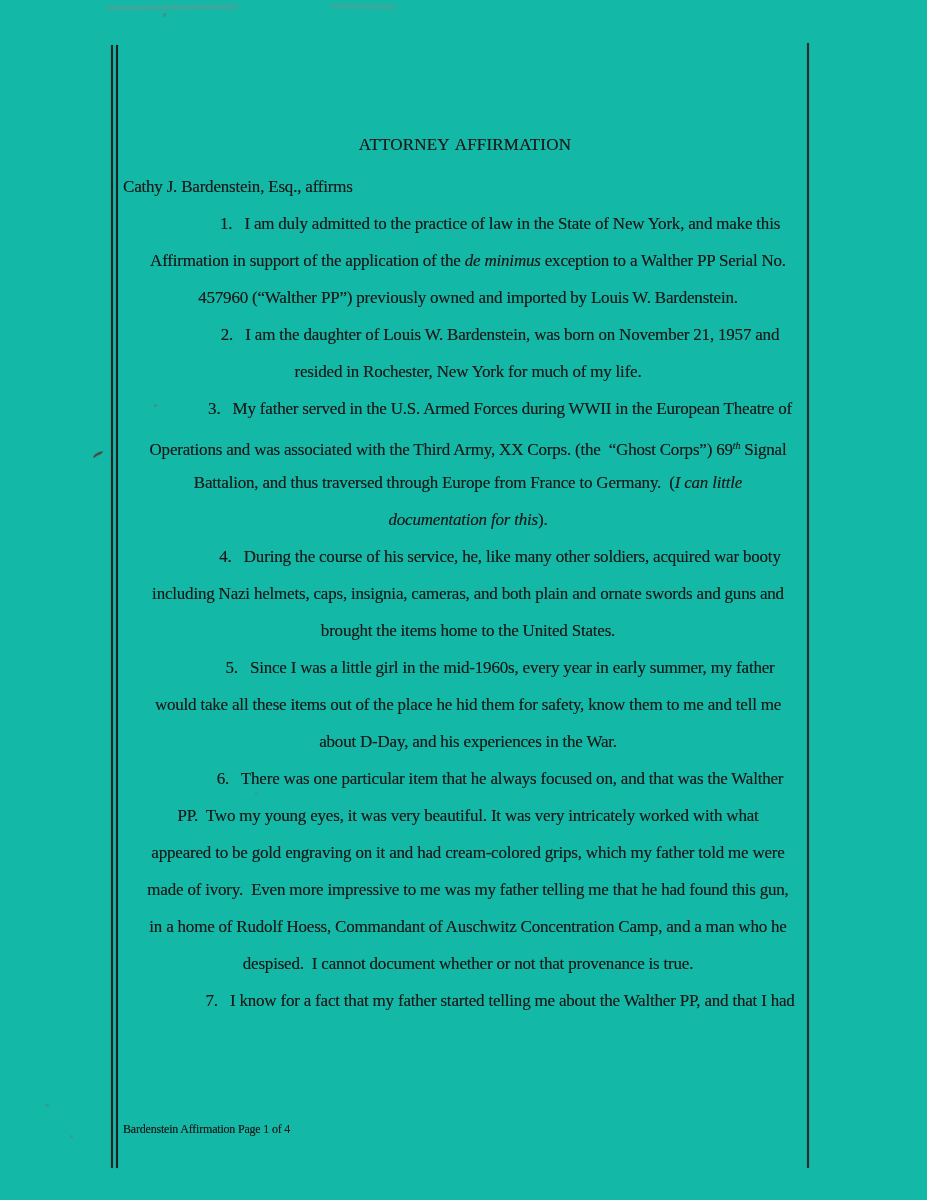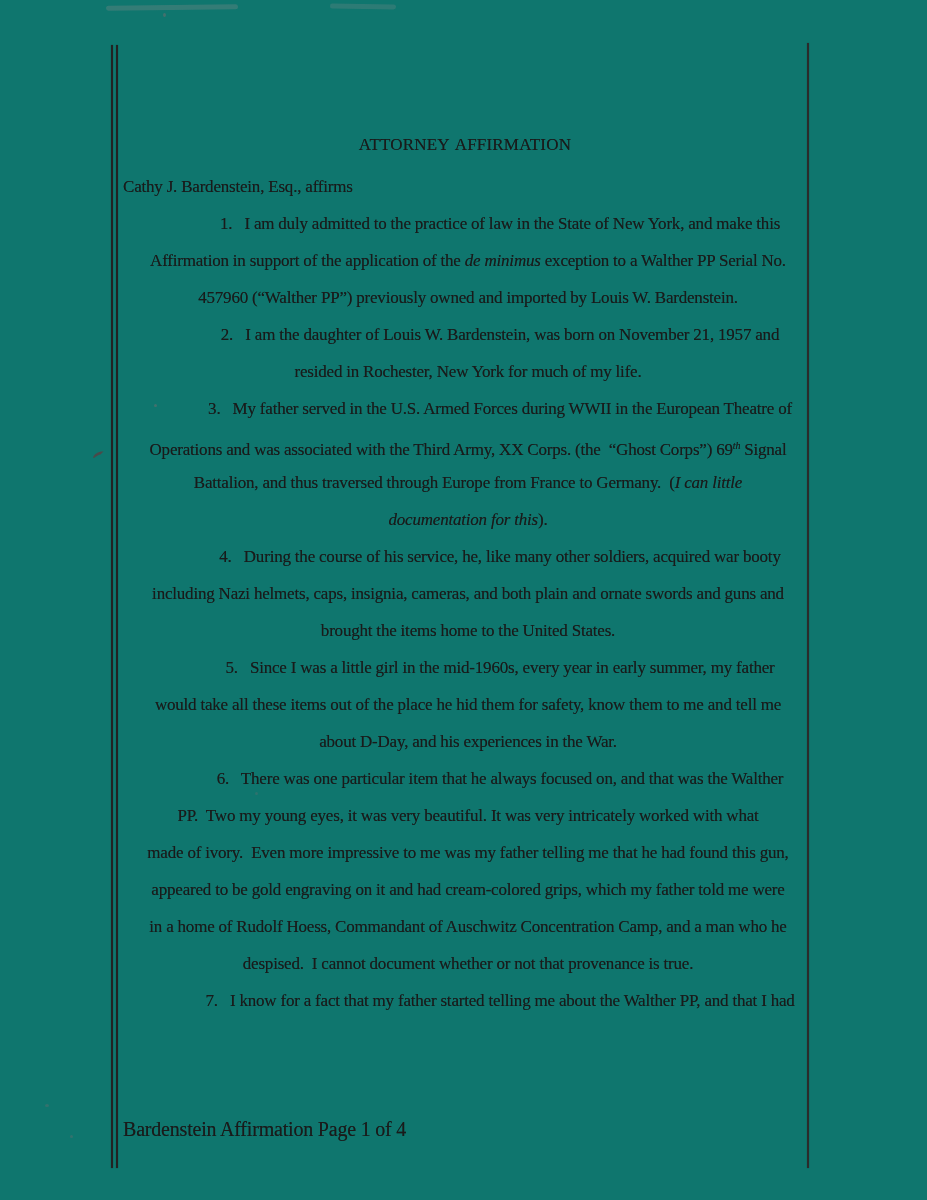--- a/index.html
+++ b/index.html
@@ -4,21 +4,21 @@
 <style>
   html, body {
     margin: 0;
     padding: 0;
     background: #ffffff;
   }
   #page {
     position: relative;
     width: 927px;
     height: 1200px;
-    background: #0f766e;
+    background: #14b8a6;
     overflow: hidden;
     font-family: "Liberation Serif", "DejaVu Serif", serif;
     color: #1a1a1a;
   }
   
   .rule {
     position: absolute;
     background: #222;
   }
   .rule-left-outer { left: 111px; top: 45px; width: 2px; height: 1123px; box-shadow: 0 0 1px rgba(0,0,0,.6); }
@@ -43,21 +43,21 @@
     letter-spacing: 0.2px;
     word-spacing: 2px;
   }
   #affirmant-line { top: 168px; }
   #body { top: 205px; }
   .para .line { display: block; height: 37px; white-space: nowrap; text-align: center; }
   .para .line:first-child { padding-left: 64px; }
   .it { font-style: italic; }
   #page-footer {
     top: 1117px;
-    font-size: 20px;
+    font-size: 12px;
     letter-spacing: -0.2px;
     line-height: 24px;
   }
 
   
   .smudge { position: absolute; background: rgba(140,140,140,0.30); border-radius: 3px; }
   .smudge1 { left: 106px; top: 5px;  width: 132px; height: 5px; transform: rotate(-0.6deg); }
   .smudge2 { left: 330px; top: 4px;  width: 66px;  height: 5px; transform: rotate(0.8deg); opacity: .8; }
   .speck  { position: absolute; background: rgba(110,110,110,0.55); border-radius: 50%; }
   .speck1 { left: 163px; top: 13px;   width: 3px; height: 4px; }
@@ -116,22 +116,22 @@
         <div class="line"><span>brought the items home to the United States.</span></div>
       </div>
       <div class="para">
         <div class="line"><span>5.&nbsp;&nbsp; Since I was a little girl in the mid-1960s, every year in early summer, my father</span></div>
         <div class="line"><span>would take all these items out of the place he hid them for safety, know them to me and tell me</span></div>
         <div class="line"><span>about D-Day, and his experiences in the War.</span></div>
       </div>
       <div class="para">
         <div class="line"><span>6.&nbsp;&nbsp; There was one particular item that he always focused on, and that was the Walther</span></div>
         <div class="line"><span>PP.&nbsp; Two my young eyes, it was very beautiful. It was very intricately worked with what</span></div>
+        <div class="line"><span>appeared to be gold engraving on it and had cream-colored grips, which my father told me were</span></div>
         <div class="line"><span>made of ivory.&nbsp; Even more impressive to me was my father telling me that he had found this gun,</span></div>
-        <div class="line"><span>appeared to be gold engraving on it and had cream-colored grips, which my father told me were</span></div>
         <div class="line"><span>in a home of Rudolf Hoess, Commandant of Auschwitz Concentration Camp, and a man who he</span></div>
         <div class="line"><span>despised.&nbsp; I cannot document whether or not that provenance is true.</span></div>
       </div>
       <div class="para">
         <div class="line"><span>7.&nbsp;&nbsp; I know for a fact that my father started telling me about the Walther PP, and that I had</span></div>
       </div>
     </div>
 
   <div id="page-footer" class="txt">Bardenstein Affirmation Page 1 of 4</div>
 

